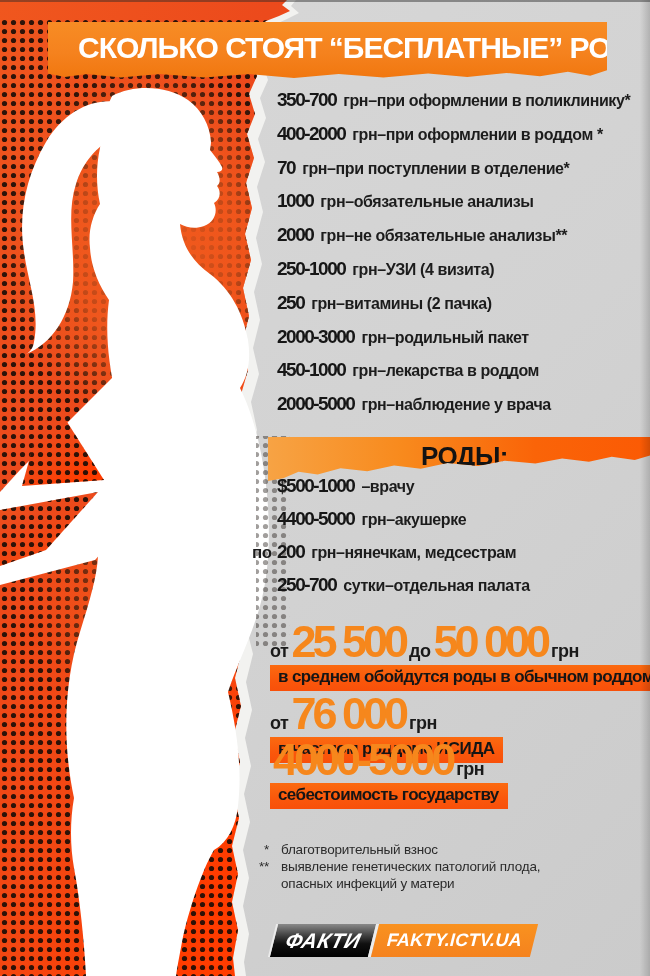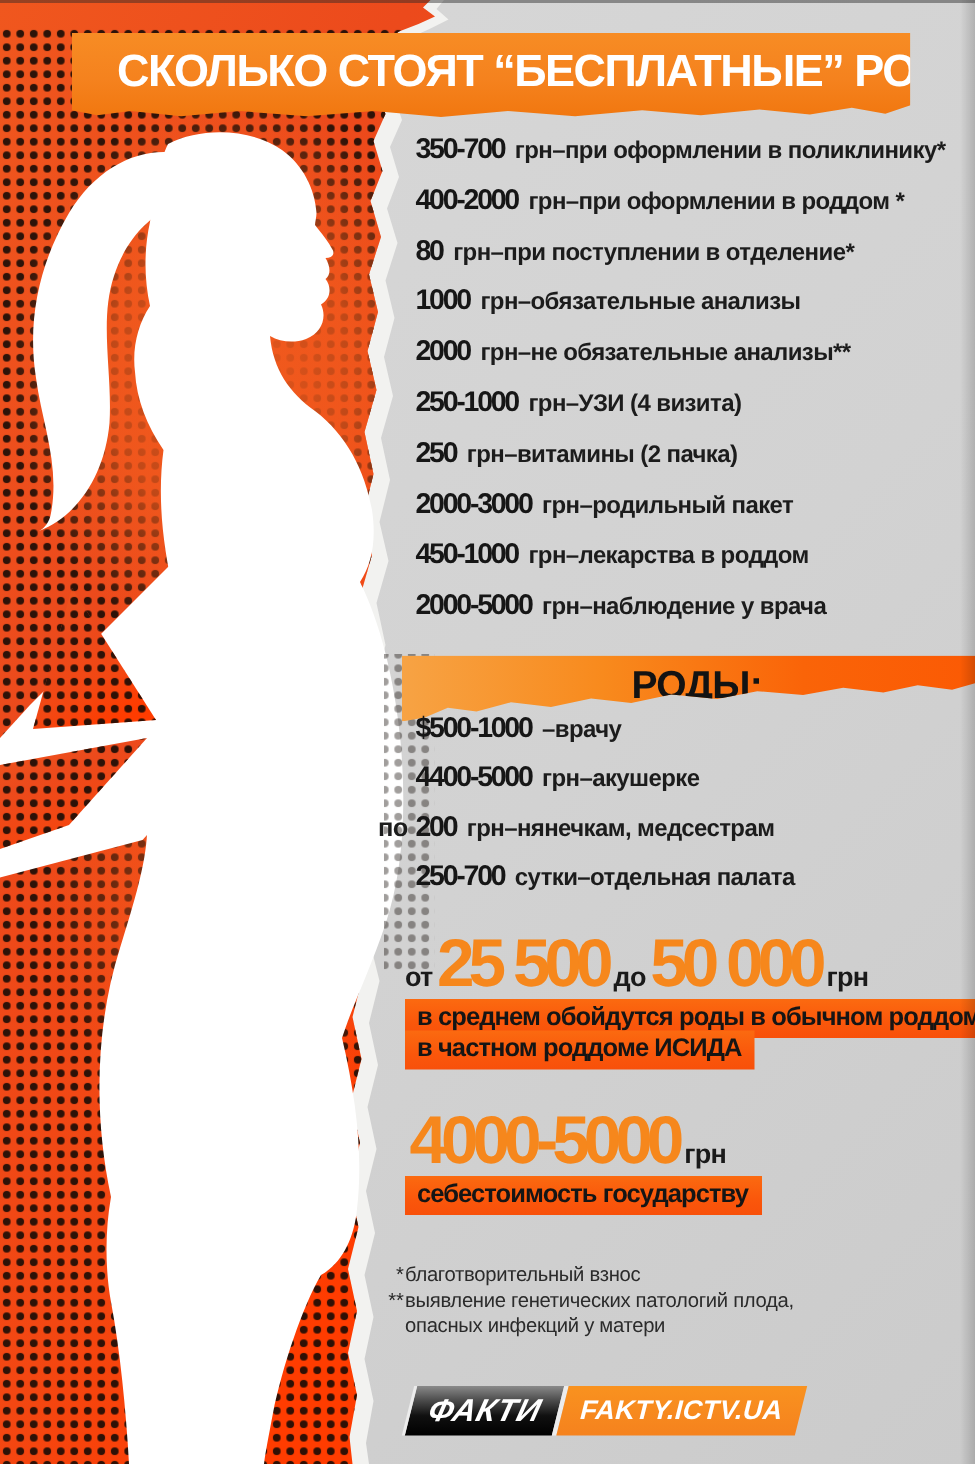--- a/index.html
+++ b/index.html
@@ -59,21 +59,21 @@
     background:linear-gradient(180deg,#fb6a10 0%,#fa570b 60%,#f8500a 100%);
     color:#151515;font-weight:700;font-size:17px;letter-spacing:-0.6px;
     padding:2px 9px 4px 8px;
   }
   #total-1{top:622px;} #total-2{top:694px;} #total-3{top:740px;}
 
   
   .footnotes{position:absolute;left:244px;top:841px;z-index:10;color:#2b2b2b;}
   .fn-line{display:flex;line-height:17px;font-size:13.5px;letter-spacing:-0.2px;}
   .fn-marker{width:25px;text-align:right;white-space:pre;}
-  .fn-text{margin-left:1px;}
+  .fn-text{margin-left:12px;}
 
   
   .footer-logo{position:absolute;left:272px;top:924px;height:33px;display:flex;z-index:10;}
   .logo-black{
     transform:skewX(-14deg);background:linear-gradient(180deg,#8a8a8a 0%,#4a4a4a 30%,#101010 60%,#000 100%);
     border-right:3px solid #ececec;border-left:2px solid #ececec;
     display:flex;align-items:center;padding:0 12px;height:33px;
   }
   .logo-black .t{color:#fff;font-weight:700;font-style:italic;font-size:21px;letter-spacing:0.5px;}
   .logo-orange{
@@ -136,21 +136,21 @@
     <rect x="256" y="436" width="34" height="212" fill="url(#dots)" opacity="0.45"></rect>
   </svg>
 
   <div class="title-banner">
     <div class="t">СКОЛЬКО СТОЯТ “БЕСПЛАТНЫЕ” РОДЫ?</div>
   </div>
 
   <div class="cost-list">
     <div class="row"><span class="num">350-700</span><span class="lbl">грн–при оформлении в поликлинику*</span></div>
     <div class="row"><span class="num">400-2000</span><span class="lbl">грн–при оформлении в роддом *</span></div>
-    <div class="row"><span class="num">80</span><span class="lbl">грн–при поступлении в отделение*</span></div>
+    <div class="row"><span class="num">70</span><span class="lbl">грн–при поступлении в отделение*</span></div>
     <div class="row"><span class="num">1000</span><span class="lbl">грн–обязательные анализы</span></div>
     <div class="row"><span class="num">2000</span><span class="lbl">грн–не обязательные анализы**</span></div>
     <div class="row"><span class="num">250-1000</span><span class="lbl">грн–УЗИ (4 визита)</span></div>
     <div class="row"><span class="num">250</span><span class="lbl">грн–витамины (2 пачка)</span></div>
     <div class="row"><span class="num">2000-3000</span><span class="lbl">грн–родильный пакет</span></div>
     <div class="row"><span class="num">450-1000</span><span class="lbl">грн–лекарства в роддом</span></div>
     <div class="row"><span class="num">2000-5000</span><span class="lbl">грн–наблюдение у врача</span></div>
   </div>
 
   <div class="birth-banner">
@@ -164,20 +164,23 @@
   </div>
 
   <div class="total" id="total-1">
     <div class="line">
       <span class="small-w">от</span><span class="big-num">25 500</span><span class="small-w">до</span><span class="big-num">50 000</span><span class="small-w">грн</span>
     </div>
     <div class="caption">в среднем обойдутся роды в обычном роддоме</div>
   </div>
 
   <div class="total" id="total-2">
+    <div class="line">
+      <span class="small-w">от</span><span class="big-num">76 000</span><span class="small-w">грн</span>
+    </div>
     <div class="caption">в частном роддоме ИСИДА</div>
   </div>
 
   <div class="total" id="total-3">
     <div class="line">
       <span class="big-num">4000-5000</span><span class="small-w">грн</span>
     </div>
     <div class="caption">себестоимость государству</div>
   </div>
 

